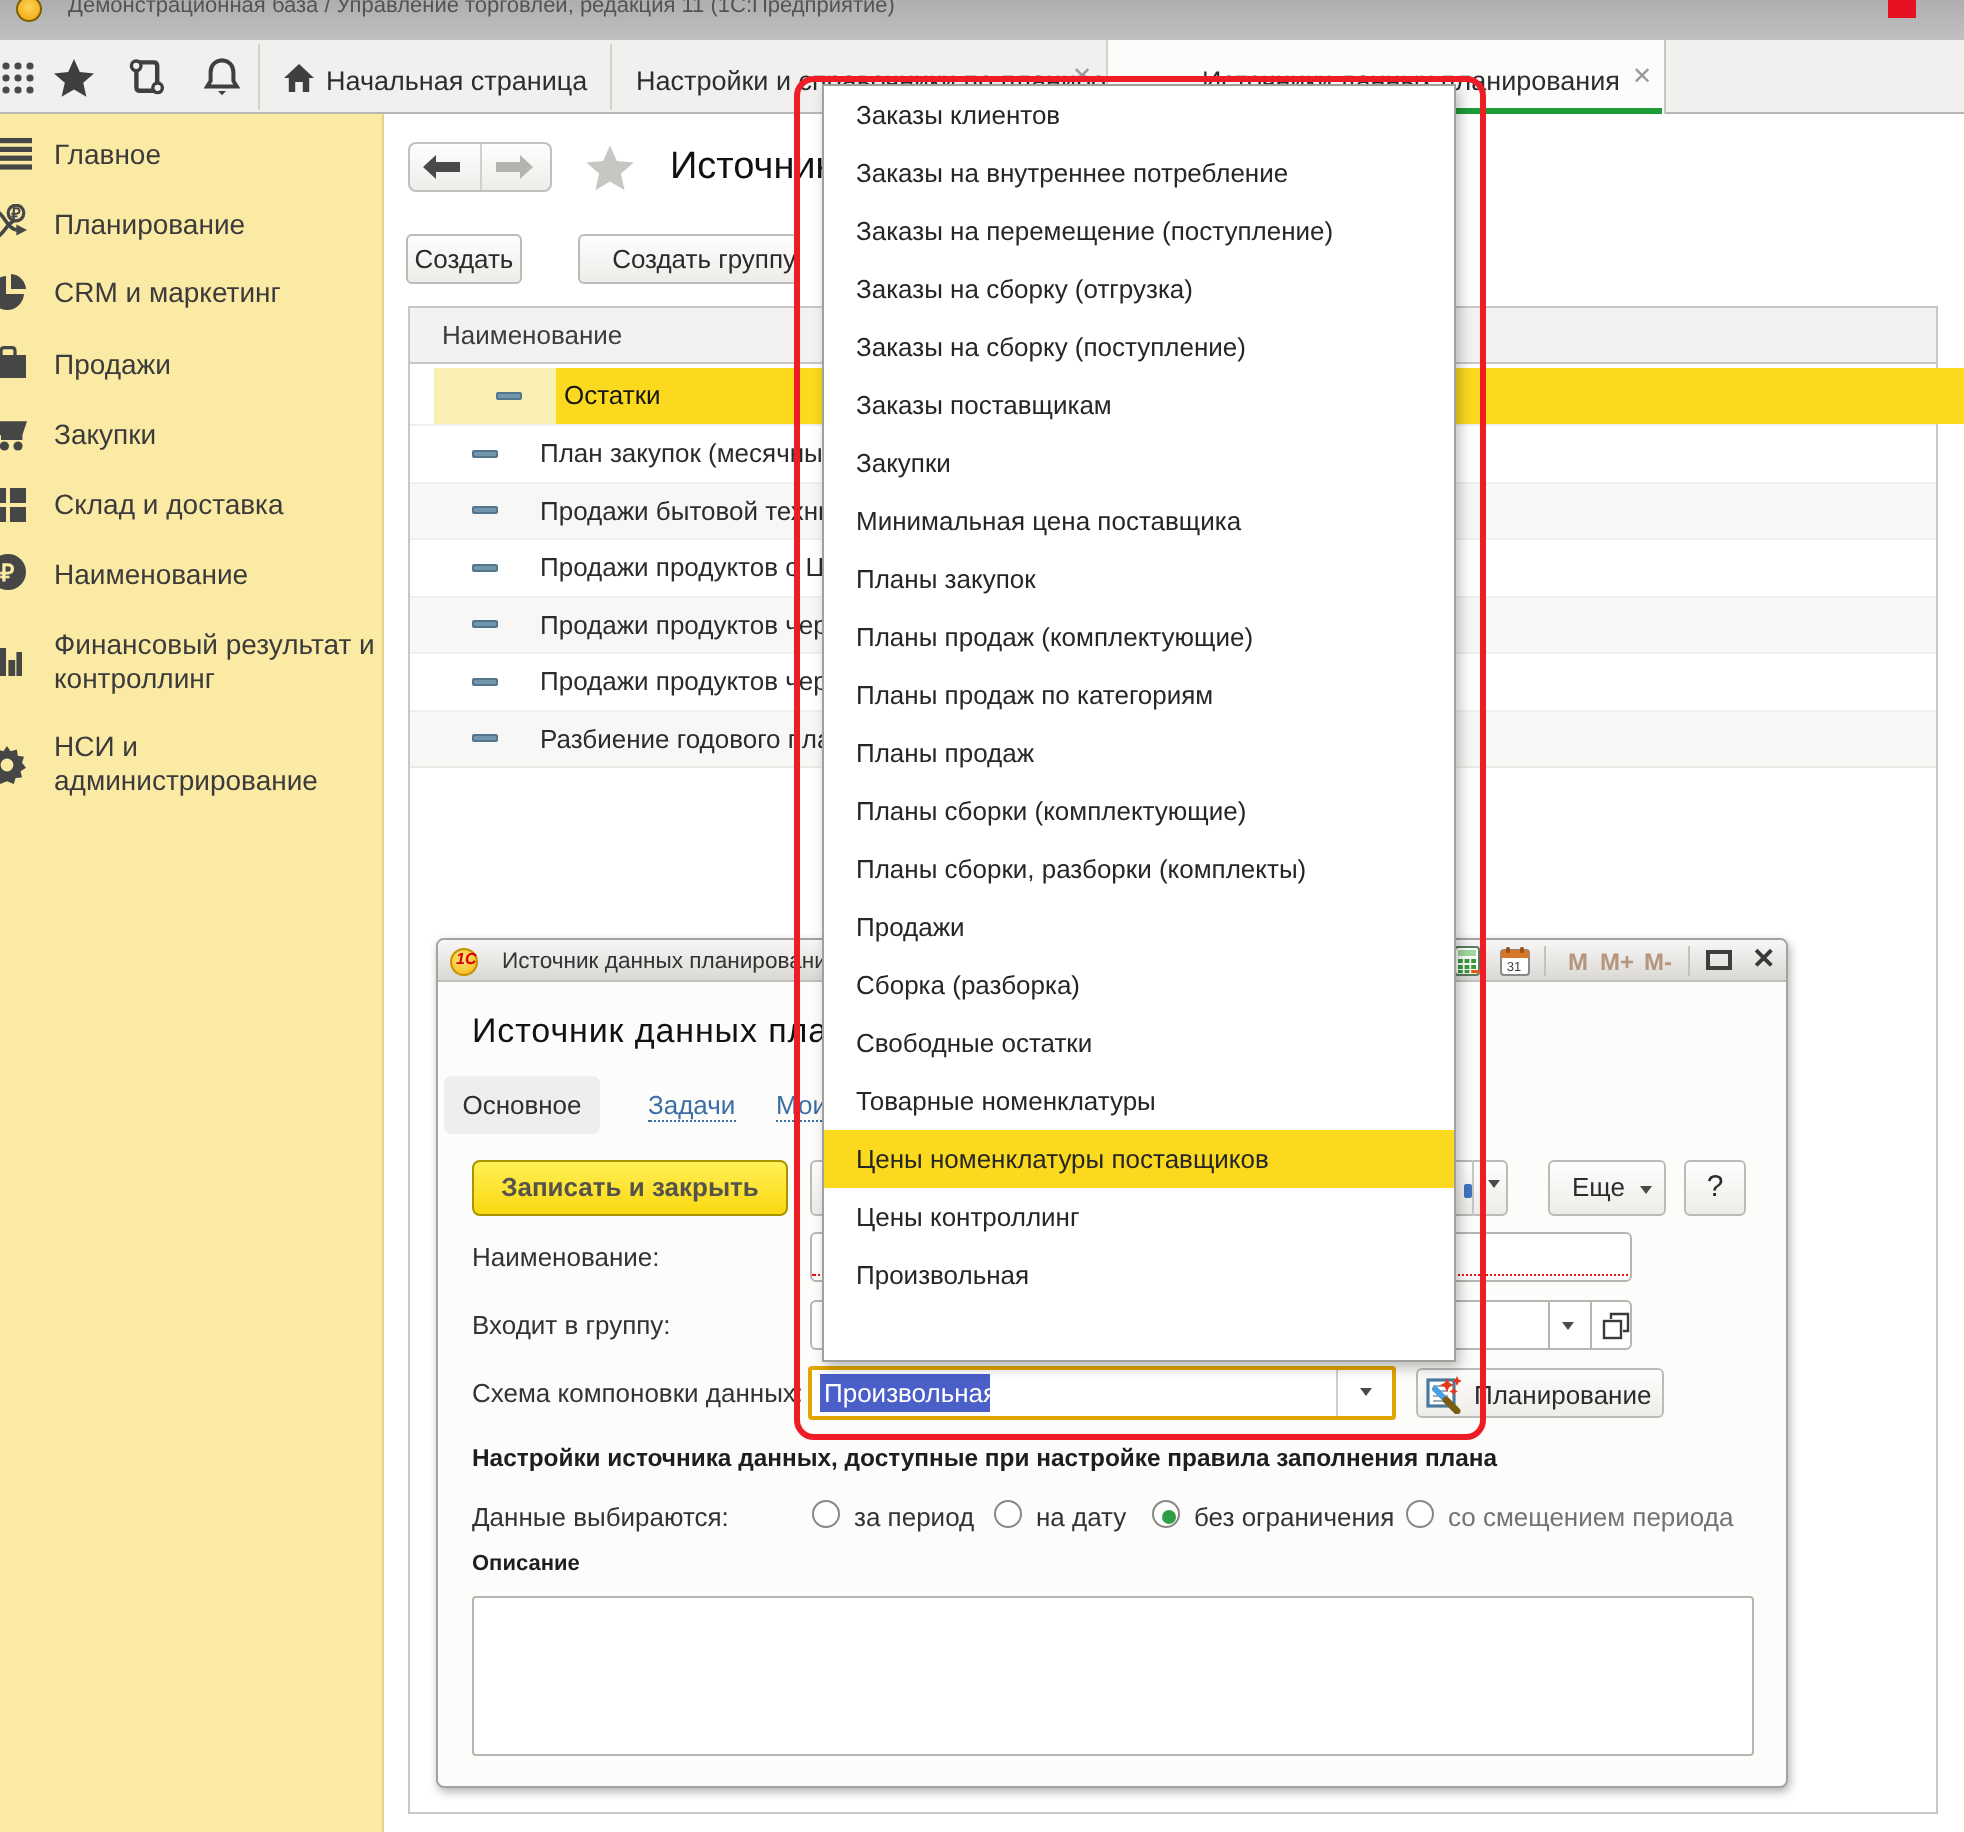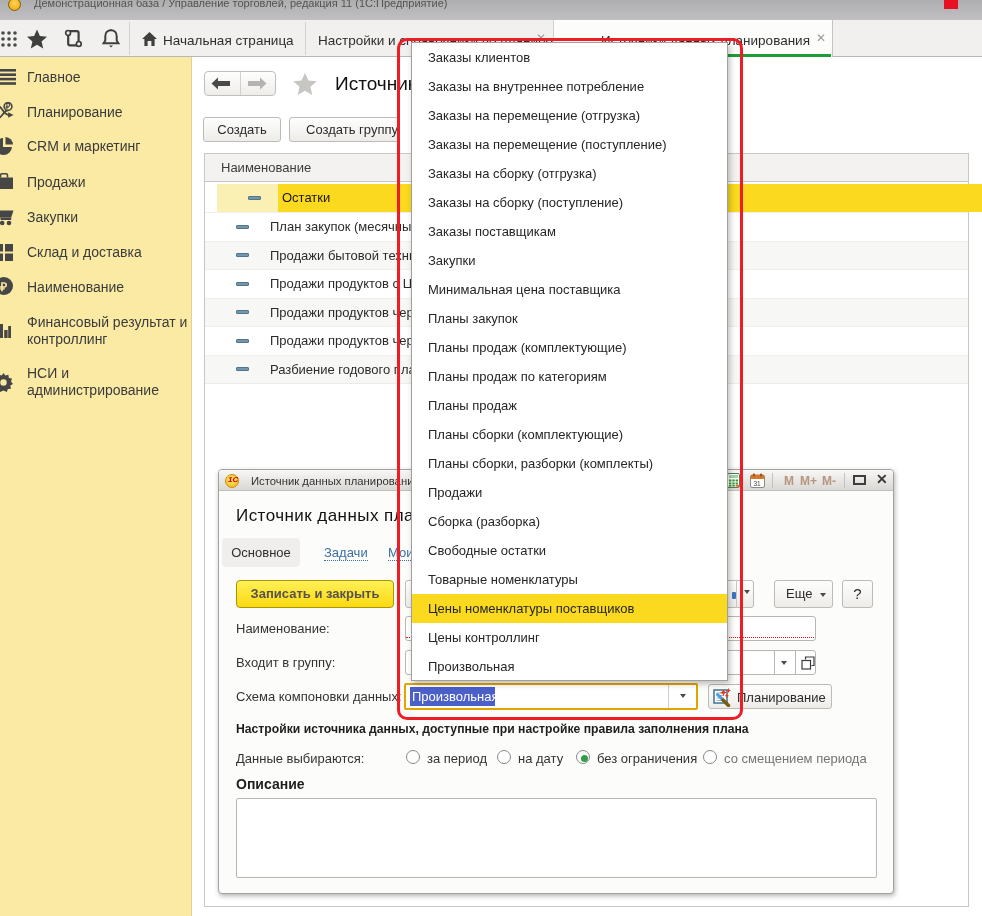--- a/index.html
+++ b/index.html
@@ -155,21 +155,21 @@
 </svg>
 <svg class="abs" style="left:247px;top:77px;" width="20" height="13" viewBox="0 0 20 13">
   <path d="M13 0.5 L13 4 H1 V9 H13 L13 12.5 L19.5 6.5 Z" fill="#b5b3af"></path>
 </svg>
 
 <svg class="abs" style="left:292px;top:71px;" width="26" height="26" viewBox="0 0 22 22">
   <path d="M11 1.5 L13.9 8 L21 8.7 L15.6 13.4 L17.2 20.4 L11 16.7 L4.8 20.4 L6.4 13.4 L1 8.7 L8.1 8 Z" fill="#c8c6c2"></path>
 </svg>
 <div class="abs" style="left:335px;top:73px;font-size:19px;color:#111;white-space:nowrap;">Источники данных планирования</div>
 
-<div class="abs btn" style="left:203px;top:117px;width:78px;height:25px;background:linear-gradient(#fefefe,#eeece8);border:1px solid #bdbbb7;border-radius:3px;text-align:center;line-height:23px;">Создать</div>
+<div class="abs btn" style="left:203px;top:117px;width:58px;height:25px;background:linear-gradient(#fefefe,#eeece8);border:1px solid #bdbbb7;border-radius:3px;text-align:center;line-height:23px;">Создать</div>
 <div class="abs btn" style="left:289px;top:117px;width:110px;height:25px;background:linear-gradient(#fefefe,#eeece8);border:1px solid #bdbbb7;border-radius:3px;text-align:right;line-height:23px;">Создать группу</div>
 
 <div class="abs" id="tbl" style="left:204px;top:153px;width:765px;height:754px;border:1px solid #c9c7c3;background:#fff;">
   <div class="abs" style="left:0;top:0;width:763px;height:28px;background:#f3f2f0;border-bottom:1px solid #c9c7c3;">
     <div class="abs" style="left:16px;top:6px;color:#3c3c3c;">Наименование</div>
   </div>
 </div>
 
 <div id="rows" style="position:absolute;left:205px;top:182px;width:763px;">
   <div class="abs" style="left:0;top:2px;width:826px;height:28px;background:#fbd91e;margin-left:12px;">
@@ -303,28 +303,27 @@
   <div class="abs" style="left:208px;top:281px;color:#333;">за период</div>
   <div class="abs" style="left:278px;top:280px;width:14px;height:14px;border-radius:50%;background:#fff;border:1px solid #8a8886;"></div>
   <div class="abs" style="left:299px;top:281px;color:#333;">на дату</div>
   <div class="abs" style="left:357px;top:280px;width:14px;height:14px;border-radius:50%;background:#fff;border:1px solid #8a8886;">
     <div class="abs" style="left:3.5px;top:3.5px;width:7px;height:7px;border-radius:50%;background:#2f9e44;"></div>
   </div>
   <div class="abs" style="left:378px;top:281px;color:#333;">без ограничения</div>
   <div class="abs" style="left:484px;top:280px;width:14px;height:14px;border-radius:50%;background:#fff;border:1px solid #8a8886;"></div>
   <div class="abs" style="left:505px;top:281px;color:#737373;">со смещением периода</div>
 
-  <div class="abs" style="left:17px;top:306px;font-size:14px;font-weight:bold;color:#1e1e1e;">Описание</div>
+  <div class="abs" style="left:17px;top:306px;font-size:11px;font-weight:bold;color:#1e1e1e;">Описание</div>
   <div class="abs" style="left:17px;top:328px;width:641px;height:80px;background:#fff;border:1px solid #b8b6b2;border-radius:2px;"></div>
 </div>
 
 <div class="abs" id="dropdown" style="left:411px;top:42px;width:317px;height:639px;background:#fff;border:1px solid #a0a09c;box-shadow:2px 3px 6px rgba(0,0,0,0.25);font-size:13px;color:#262626;">
   <div class="dd">Заказы клиентов</div>
   <div class="dd">Заказы на внутреннее потребление</div>
-  <div class="dd">Заказы на перемещение (отгрузка)</div>
   <div class="dd">Заказы на перемещение (поступление)</div>
   <div class="dd">Заказы на сборку (отгрузка)</div>
   <div class="dd">Заказы на сборку (поступление)</div>
   <div class="dd">Заказы поставщикам</div>
   <div class="dd">Закупки</div>
   <div class="dd">Минимальная цена поставщика</div>
   <div class="dd">Планы закупок</div>
   <div class="dd">Планы продаж (комплектующие)</div>
   <div class="dd">Планы продаж по категориям</div>
   <div class="dd">Планы продаж</div>

